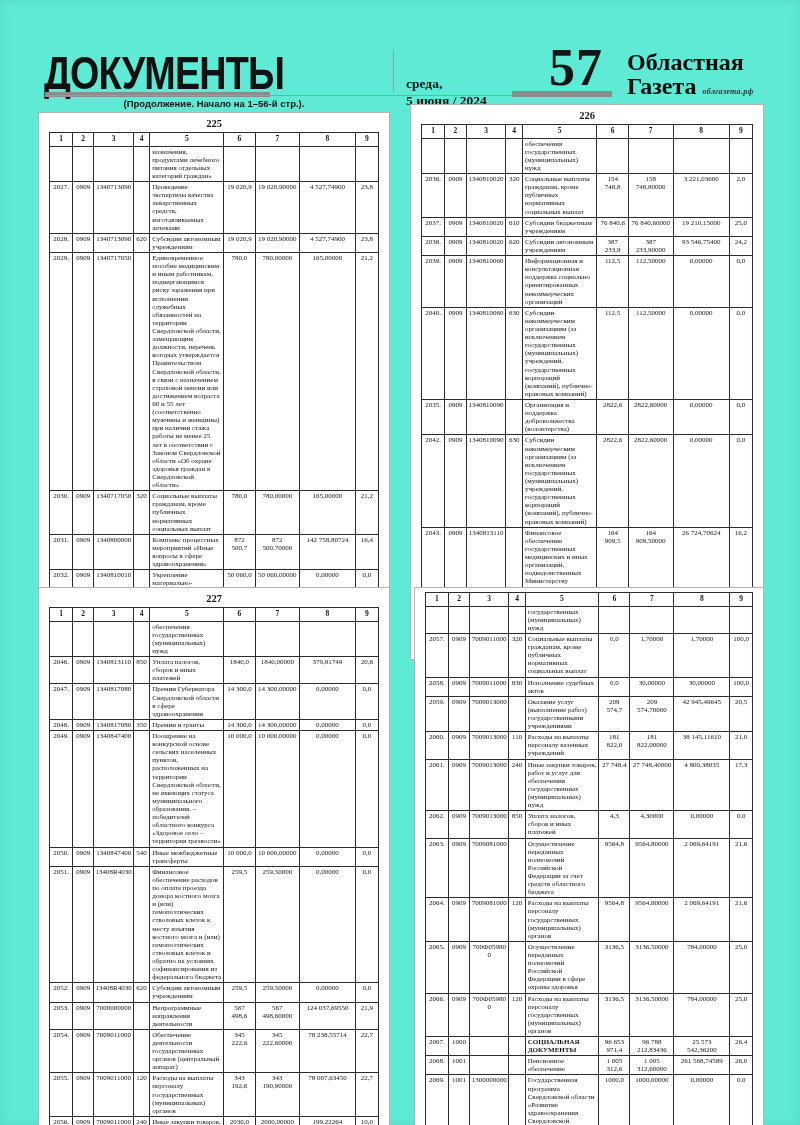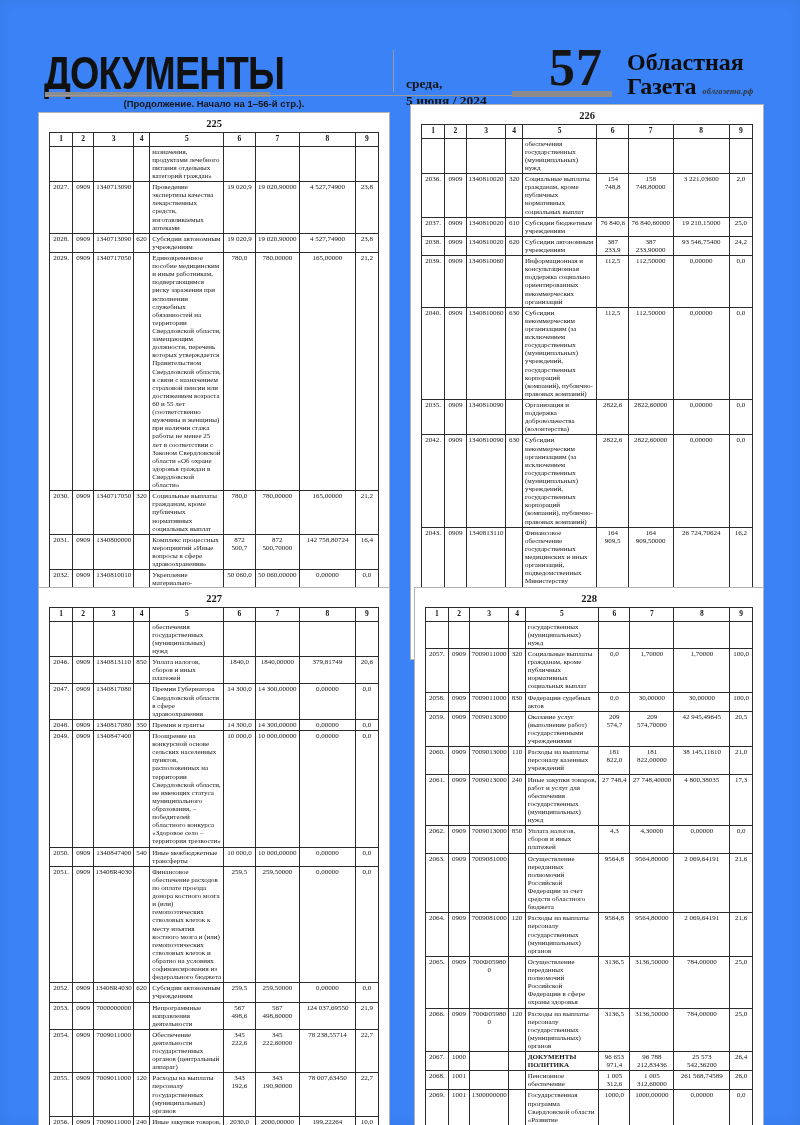--- a/index.html
+++ b/index.html
@@ -1,16 +1,16 @@
 <!DOCTYPE html>
 <html><head>
 <meta charset="utf-8">
 <style>
   html,body{margin:0;padding:0;background:#e8e8e6;}
-  .page{position:relative;width:800px;height:1125px;margin:0 auto;background:#3b82f6;
+  .page{position:relative;width:800px;height:1125px;margin:0 auto;background:#5eead4;
         font-family:"Liberation Serif",serif;color:#151515;overflow:hidden;
         box-shadow:inset 0 0 12px rgba(0,0,0,.08);}
   
   .masthead-title{position:absolute;left:44px;top:46px;
     font-family:"Liberation Sans",sans-serif;font-weight:bold;font-size:46px;
     letter-spacing:-1px;transform:scaleX(.82);transform-origin:left top;color:#111;}
   .title-bar{position:absolute;left:45px;top:92px;width:225px;height:5px;background:#8c8c8c;}
   .head-rule{position:absolute;left:45px;top:95px;width:567px;height:1px;background:#9b9b9b;}
   .head-vline{position:absolute;left:393px;top:50px;width:1px;height:42px;background:#9b9b9b;}
   .date-block{position:absolute;left:406px;top:52px;font-weight:bold;font-size:13.5px;line-height:1.25;margin-top:24px;}
@@ -518,21 +518,20 @@
             <td class="c6">2030,0</td>
             <td class="c7">2000,00000</td>
             <td class="c8">199,22264</td>
             <td class="c9">10,0</td>
           </tr>
         </tbody>
     </table>
   </div>
 
   <div class="panel panel-228">
-    <div class="tnum">228</div>
     <table class="budget">
       <colgroup>
           <col style="width:7%">
           <col style="width:6.5%">
           <col style="width:12%">
           <col style="width:5%">
       <col style="width:22.5%">
           <col style="width:9.5%">
           <col style="width:13.5%">
           <col style="width:17%">
@@ -572,21 +571,21 @@
             <td class="c6">0,0</td>
             <td class="c7">1,70000</td>
             <td class="c8">1,70000</td>
             <td class="c9">100,0</td>
           </tr>
           <tr>
             <td class="c1">2058.</td>
             <td class="c2">0909</td>
             <td class="c3">7009011000</td>
             <td class="c4">830</td>
-            <td class="c5">Федерации судебных актов</td>
+            <td class="c5">Исполнение судебных актов</td>
             <td class="c6">0,0</td>
             <td class="c7">30,00000</td>
             <td class="c8">30,00000</td>
             <td class="c9">100,0</td>
           </tr>
           <tr>
             <td class="c1">2059.</td>
             <td class="c2">0909</td>
             <td class="c3">7009013000</td>
             <td class="c4"></td>
@@ -671,21 +670,21 @@
             <td class="c6">3136,5</td>
             <td class="c7">3136,50000</td>
             <td class="c8">784,00000</td>
             <td class="c9">25,0</td>
           </tr>
           <tr>
             <td class="c1">2067.</td>
             <td class="c2">1000</td>
             <td class="c3"></td>
             <td class="c4"></td>
-            <td class="c5 b">ДОКУМЕНТЫ ПОЛИТИКА</td>
+            <td class="c5 b">СОЦИАЛЬНАЯ ДОКУМЕНТЫ</td>
             <td class="c6">96 653 971,4</td>
             <td class="c7">96 788 212,83436</td>
             <td class="c8">25 573 542,36200</td>
             <td class="c9">26,4</td>
           </tr>
           <tr>
             <td class="c1">2068.</td>
             <td class="c2">1001</td>
             <td class="c3"></td>
             <td class="c4"></td>

